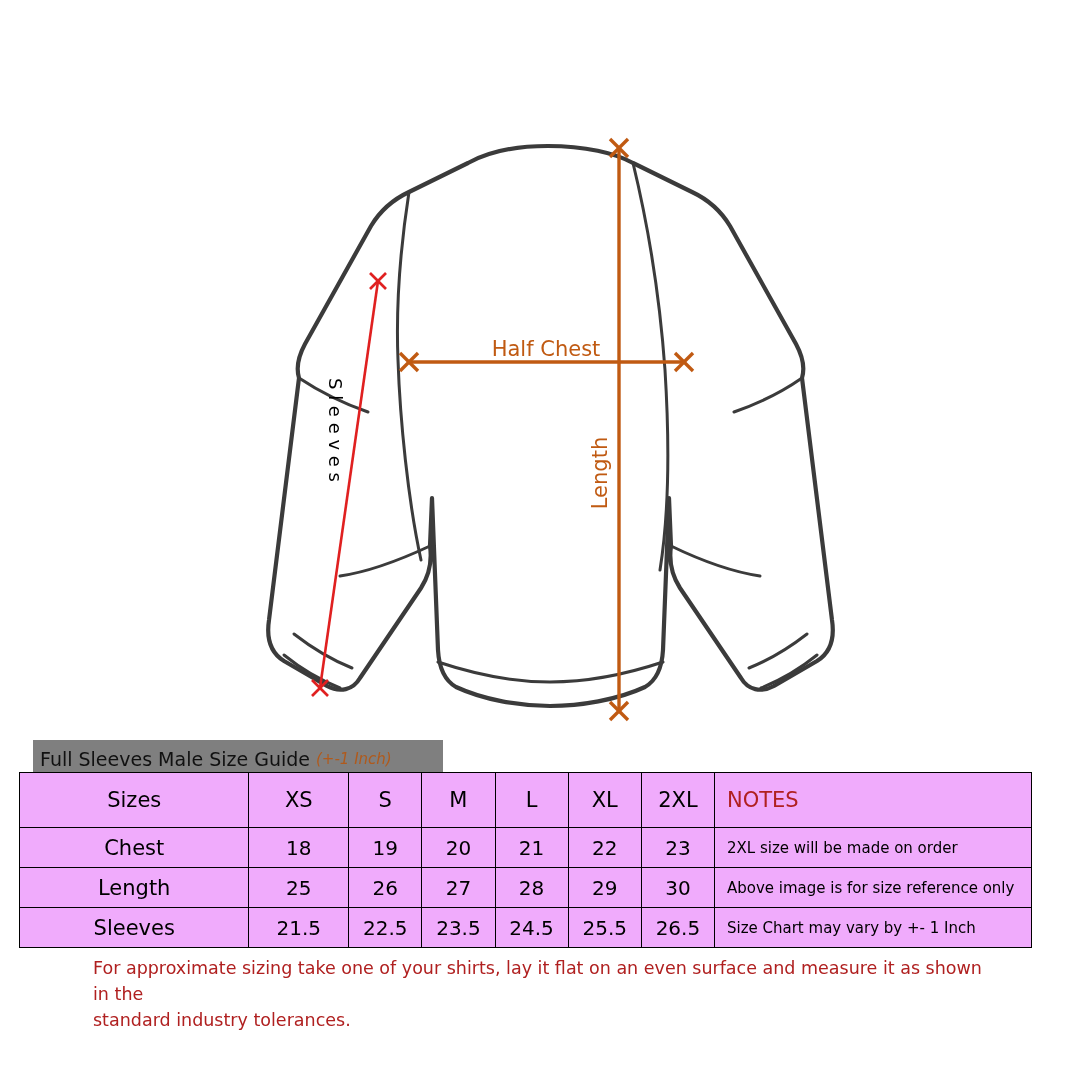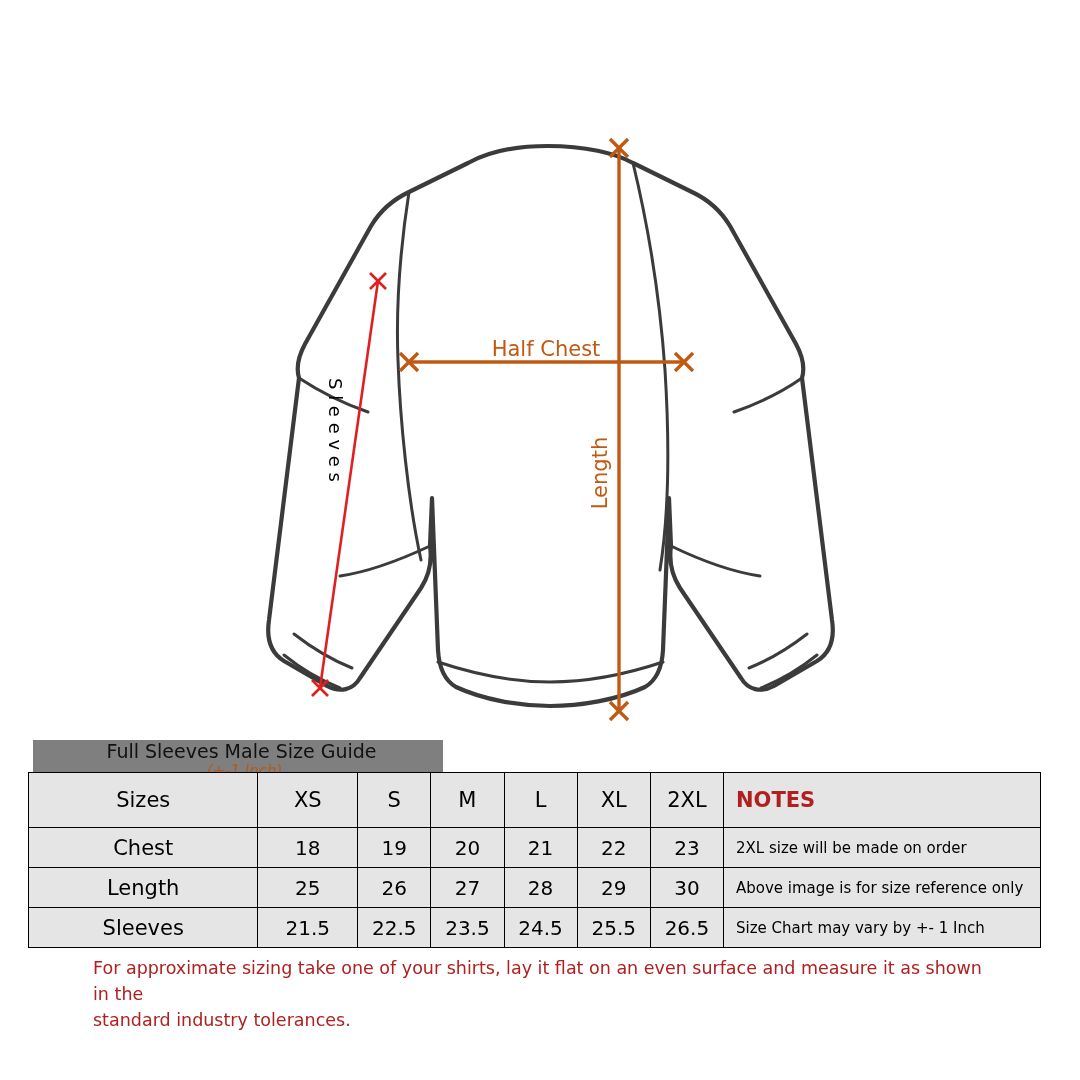--- a/index.html
+++ b/index.html
@@ -38,45 +38,44 @@
     position: absolute;
     left: 33px;
     top: 740px;
     width: 410px;
     height: 38px;
     background: #7f7f7f;
     display: flex;
     align-items: center;
     padding-left: 7px;
     box-sizing: border-box;
-    flex-direction: column;
   }
   #title-row .title-main {
     font-size: 19px;
     color: #111111;
     font-family: "DejaVu Sans", sans-serif;
     white-space: nowrap;
   }
   #title-row .title-sub {
     font-size: 15px;
     color: #b05a1c;
     margin-left: 6px;
     white-space: nowrap;
     font-style: italic;
   }
 
   
   #size-table {
     position: absolute;
-    left: 28px;
+    left: 19px;
     top: 772px;
     border-collapse: collapse;
     table-layout: fixed;
     width: 1013px;
-    background: #e5e5e5;
+    background: #f0abfc;
     padding-left: 6px;
   }
   #size-table td, #size-table th {
     border: 1.6px solid #000000;
     padding: 0;
     text-align: center;
     vertical-align: middle;
     font-weight: normal;
   }
   #size-table .row-header {
@@ -93,21 +92,20 @@
   #size-table .notes-cell {
     font-size: 15px;
     text-align: left;
     padding-left: 12px;
   }
   #size-table .notes-header {
     font-size: 16px;
     color: #b02020;
     text-align: left;
     padding-left: 12px;
-    font-weight: bold;
   }
   .col-label { width: 207px; }
   .col-xs { width: 90px; }
   .col-s  { width: 66px; }
   .col-m  { width: 66px; }
   .col-l  { width: 66px; }
   .col-xl { width: 66px; }
   .col-2xl{ width: 66px; }
   .col-notes { width: 286px; }
 

